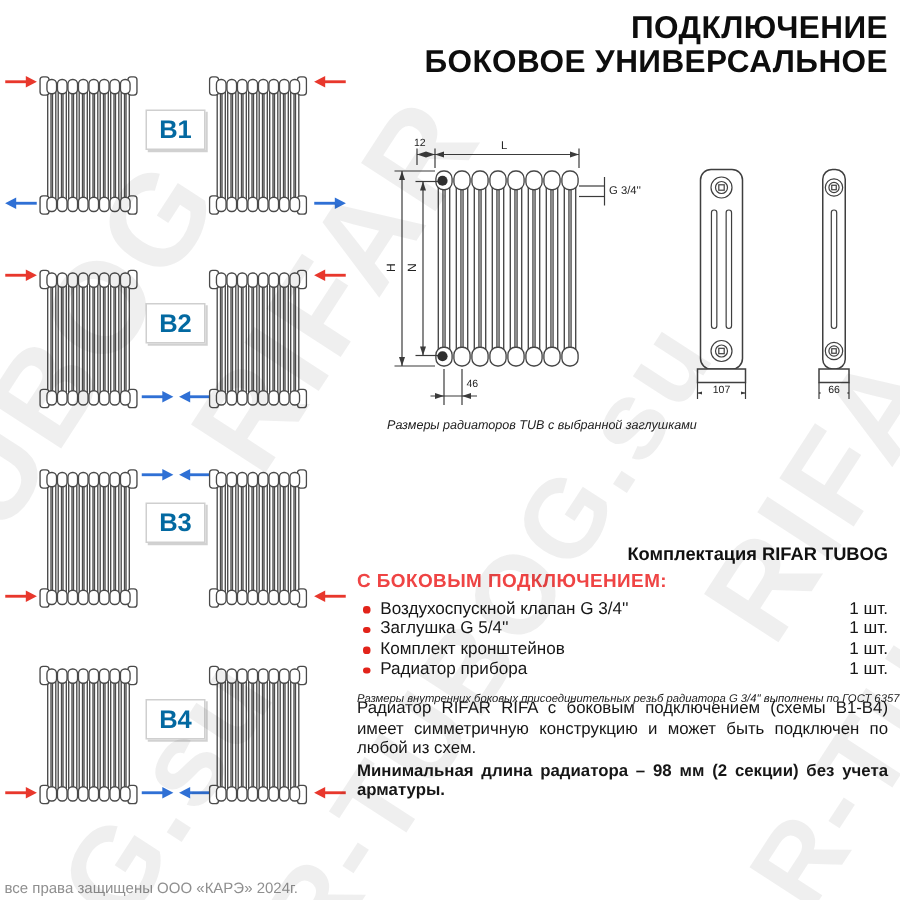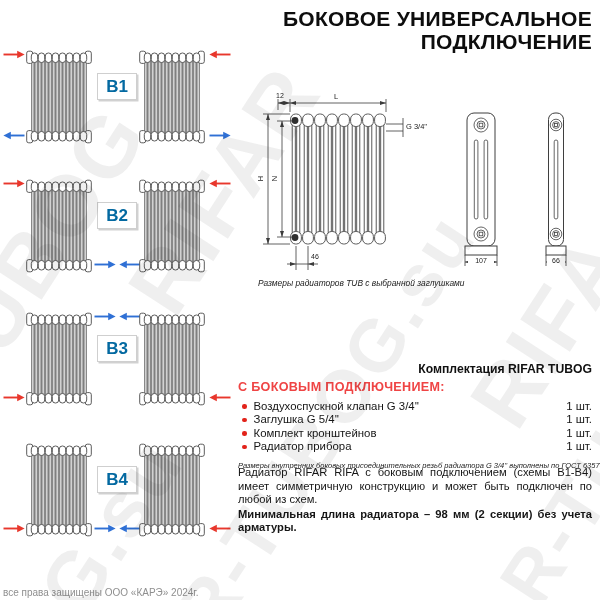--- a/index.html
+++ b/index.html
@@ -84,22 +84,22 @@
   <div class="wmlayer">
       <span class="wm wm0">TUBOG</span>
       <span class="wm wm1">RIFAR</span>
       <span class="wm wm2">RIFAR-TUBOG.su</span>
       <span class="wm wm3">RIFAR-TUBOG</span>
       <span class="wm wm4">TUBOG.su</span>
       <span class="wm wm5">RIFA</span>
     </div>
 
   <div class="title">
+    <span>ПОДКЛЮЧЕНИЕ</span>
     <span>БОКОВОЕ УНИВЕРСАЛЬНОЕ</span>
-    <span>ПОДКЛЮЧЕНИЕ</span>
   </div>
 
   <div class="scheme" style="top:45px">
     <svg class="ar red" style="left:3px;top:5px">
         <use href="#arw"></use>
       </svg>
     <svg class="ar red left" style="left:209px;top:5px">
         <use href="#arw"></use>
       </svg>
     <svg class="ar blue left" style="left:3px;top:86px">

